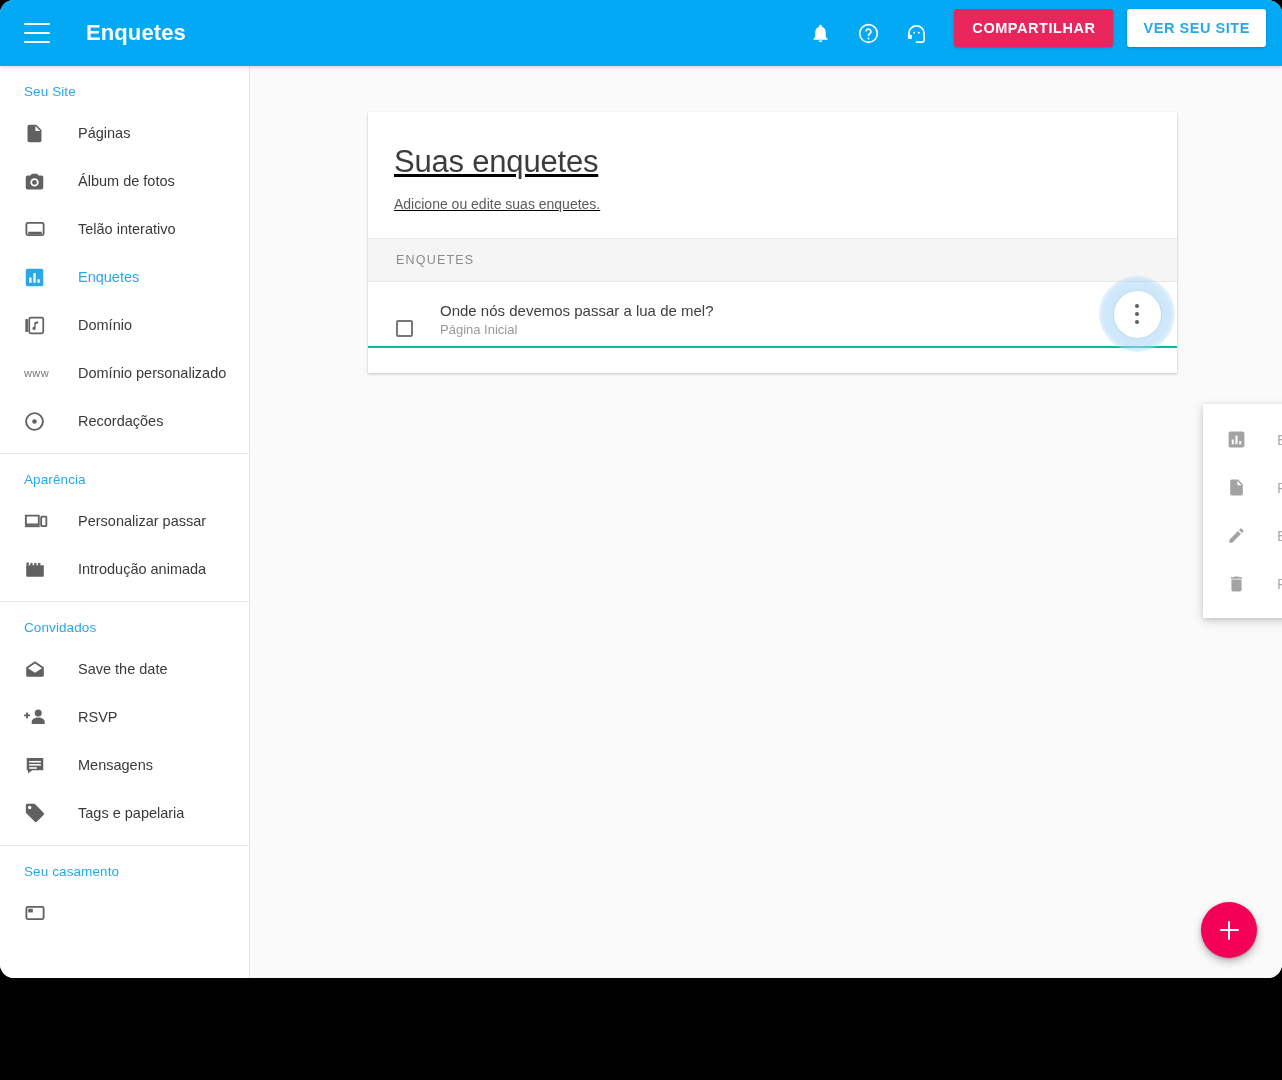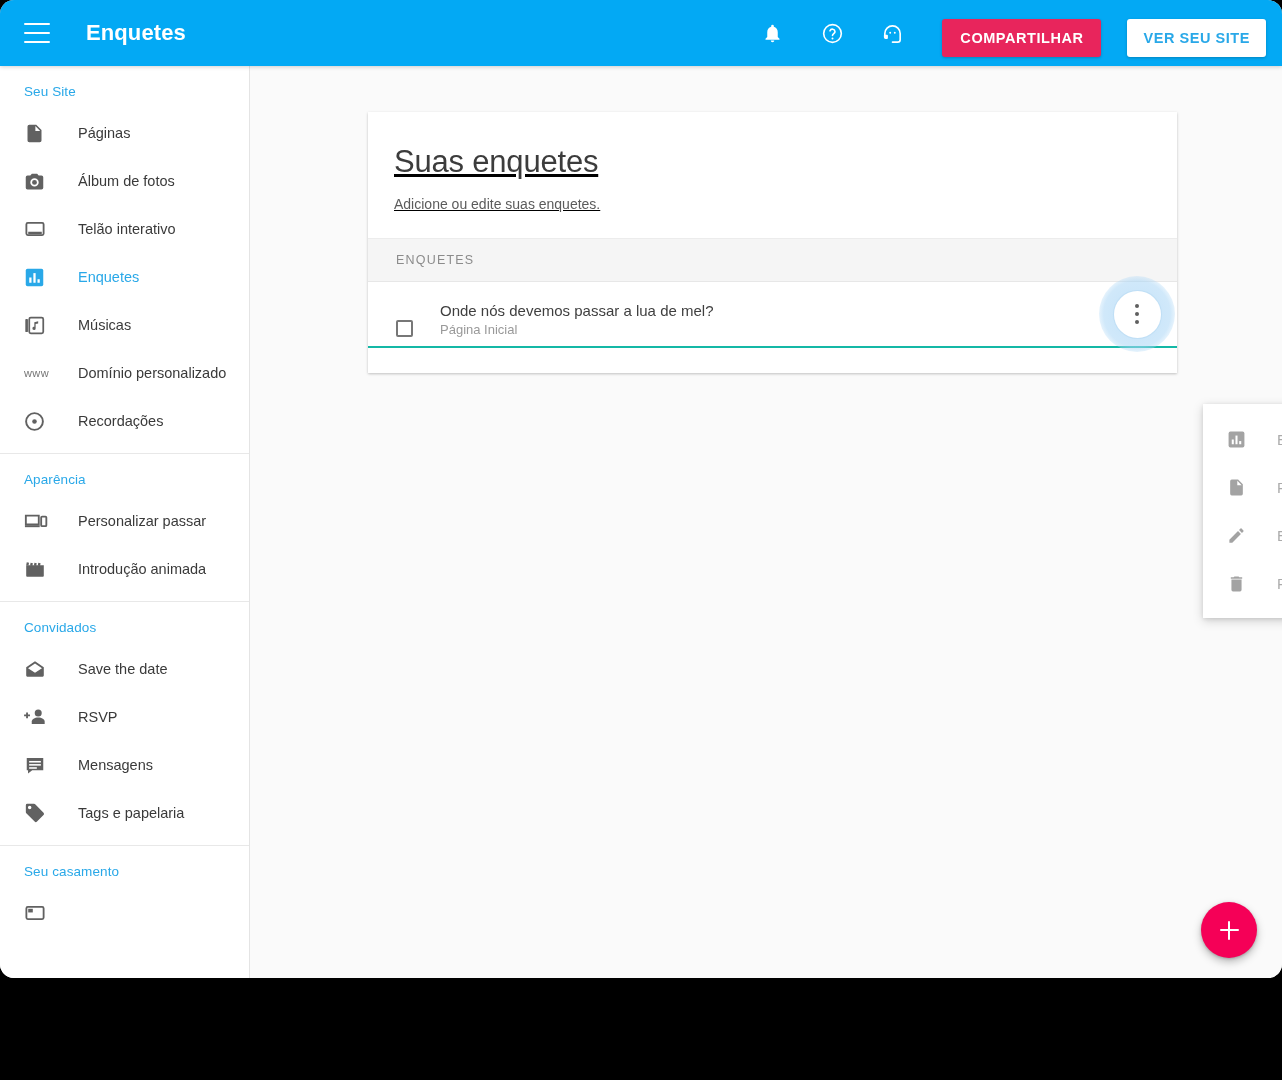--- a/index.html
+++ b/index.html
@@ -46,22 +46,22 @@
     margin-left: 36px;
     color: #ffffff;
     font-size: 22px;
     font-weight: bold;
     letter-spacing: 0.1px;
   }
 
   #appbar-right {
     margin-left: auto;
     display: flex;
-    align-items: flex-end;
-    gap: 12px;
+    align-items: flex-start;
+    gap: 0px;
     padding-right: 16px;
   }
   .appbar-icon {
     width: 48px; height: 48px;
     display: flex; align-items: center; justify-content: center;
     cursor: pointer;
   }
   .appbar-icon svg { display: block; }
 
   #btn-share {
@@ -370,21 +370,21 @@
       </div>
 
       <div class="nav-item">
         <span class="nav-ico">
           <svg width="21" height="21" viewBox="0 0 24 24">
               <rect x="1.5" y="4.5" width="3" height="15" rx="1" fill="#616161"></rect>
               <rect x="6" y="3" width="16" height="18" rx="1.8" fill="none" stroke="#616161" stroke-width="2"></rect>
               <path d="M16.2 7.2l-4.4.95v5.4a1.85 1.85 0 1 0 1.5 1.8V10.2l2.9-.62z" fill="#616161"></path>
             </svg>
         </span>
-        <span class="nav-label">Músicas</span>
+        <span class="nav-label">Domínio</span>
       </div>
 
       <div class="nav-item">
         <span class="nav-ico nav-www">www</span>
         <span class="nav-label">Domínio personalizado</span>
       </div>
 
       <div class="nav-item">
         <span class="nav-ico">
           <svg width="21" height="21" viewBox="0 0 24 24">

